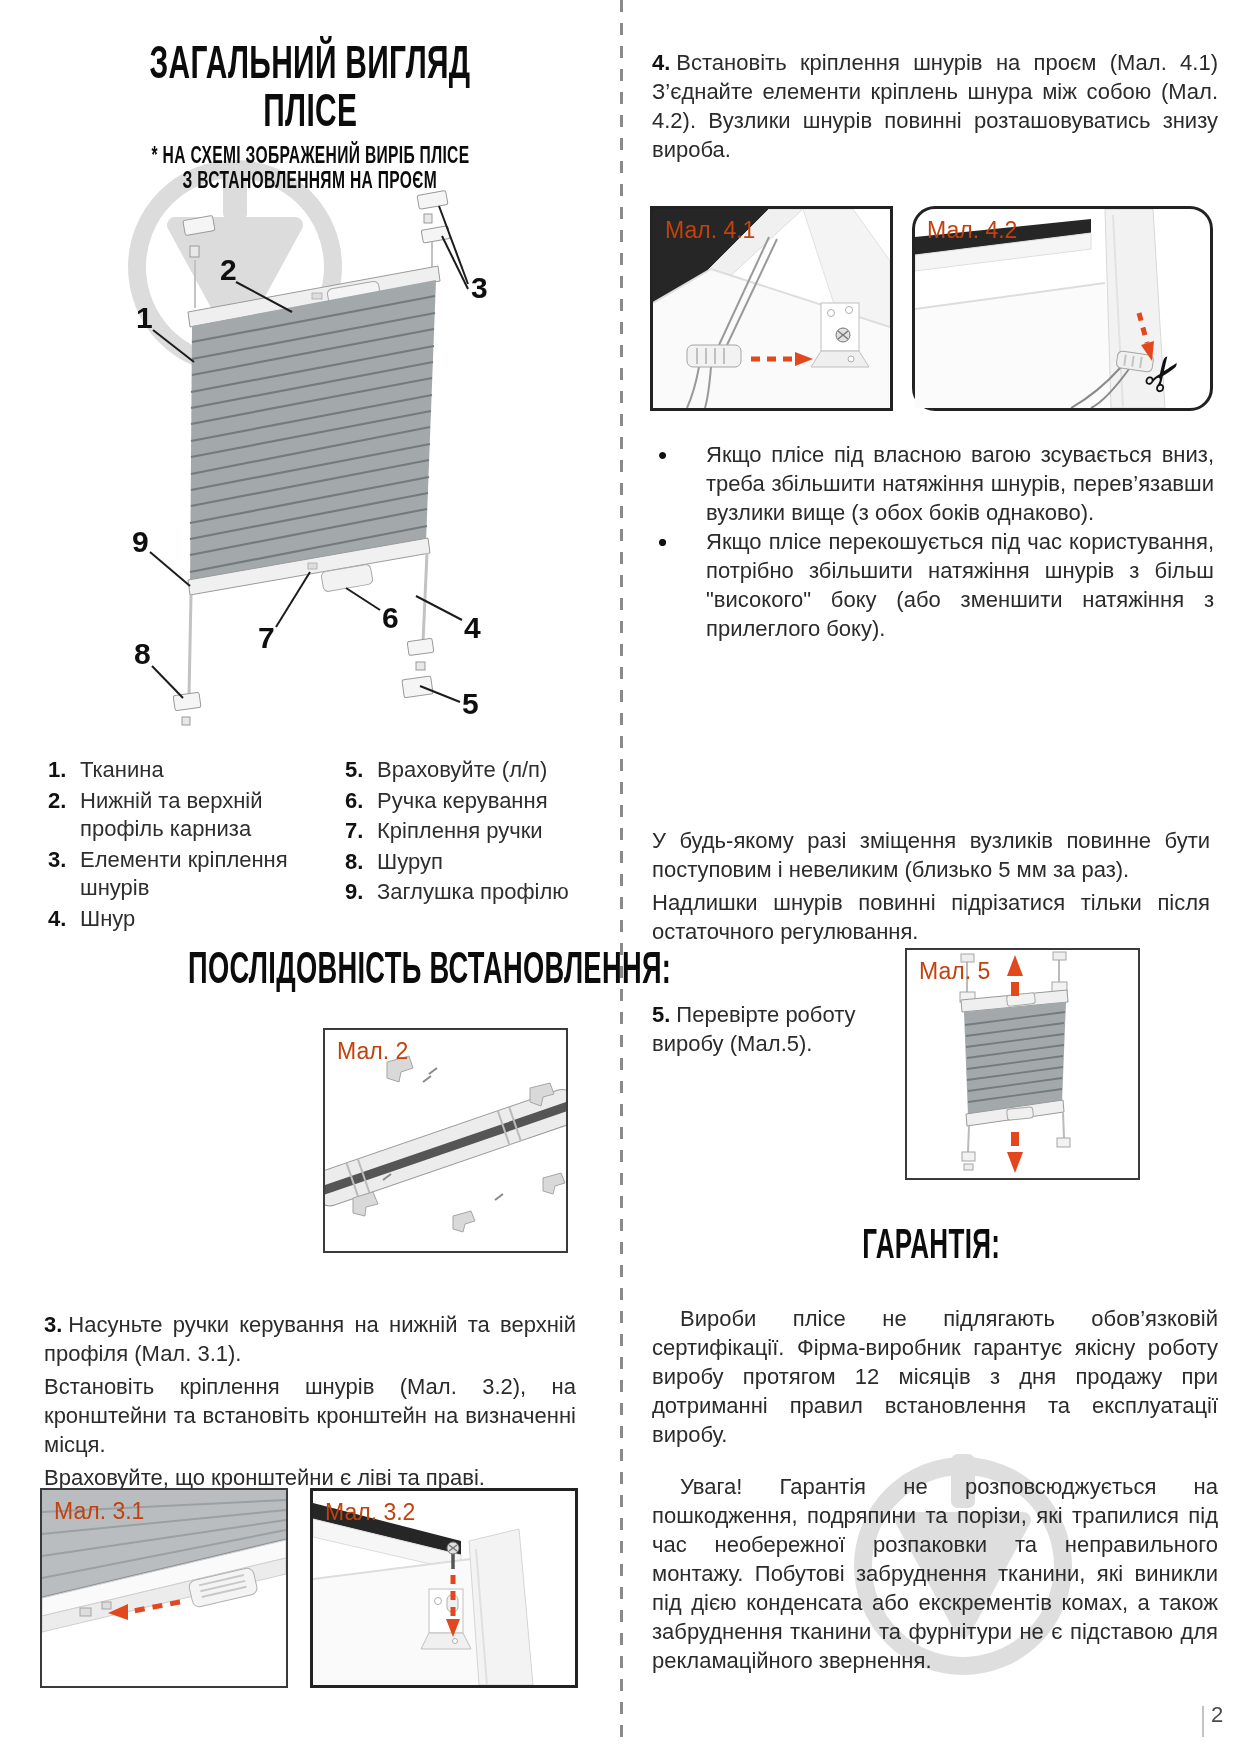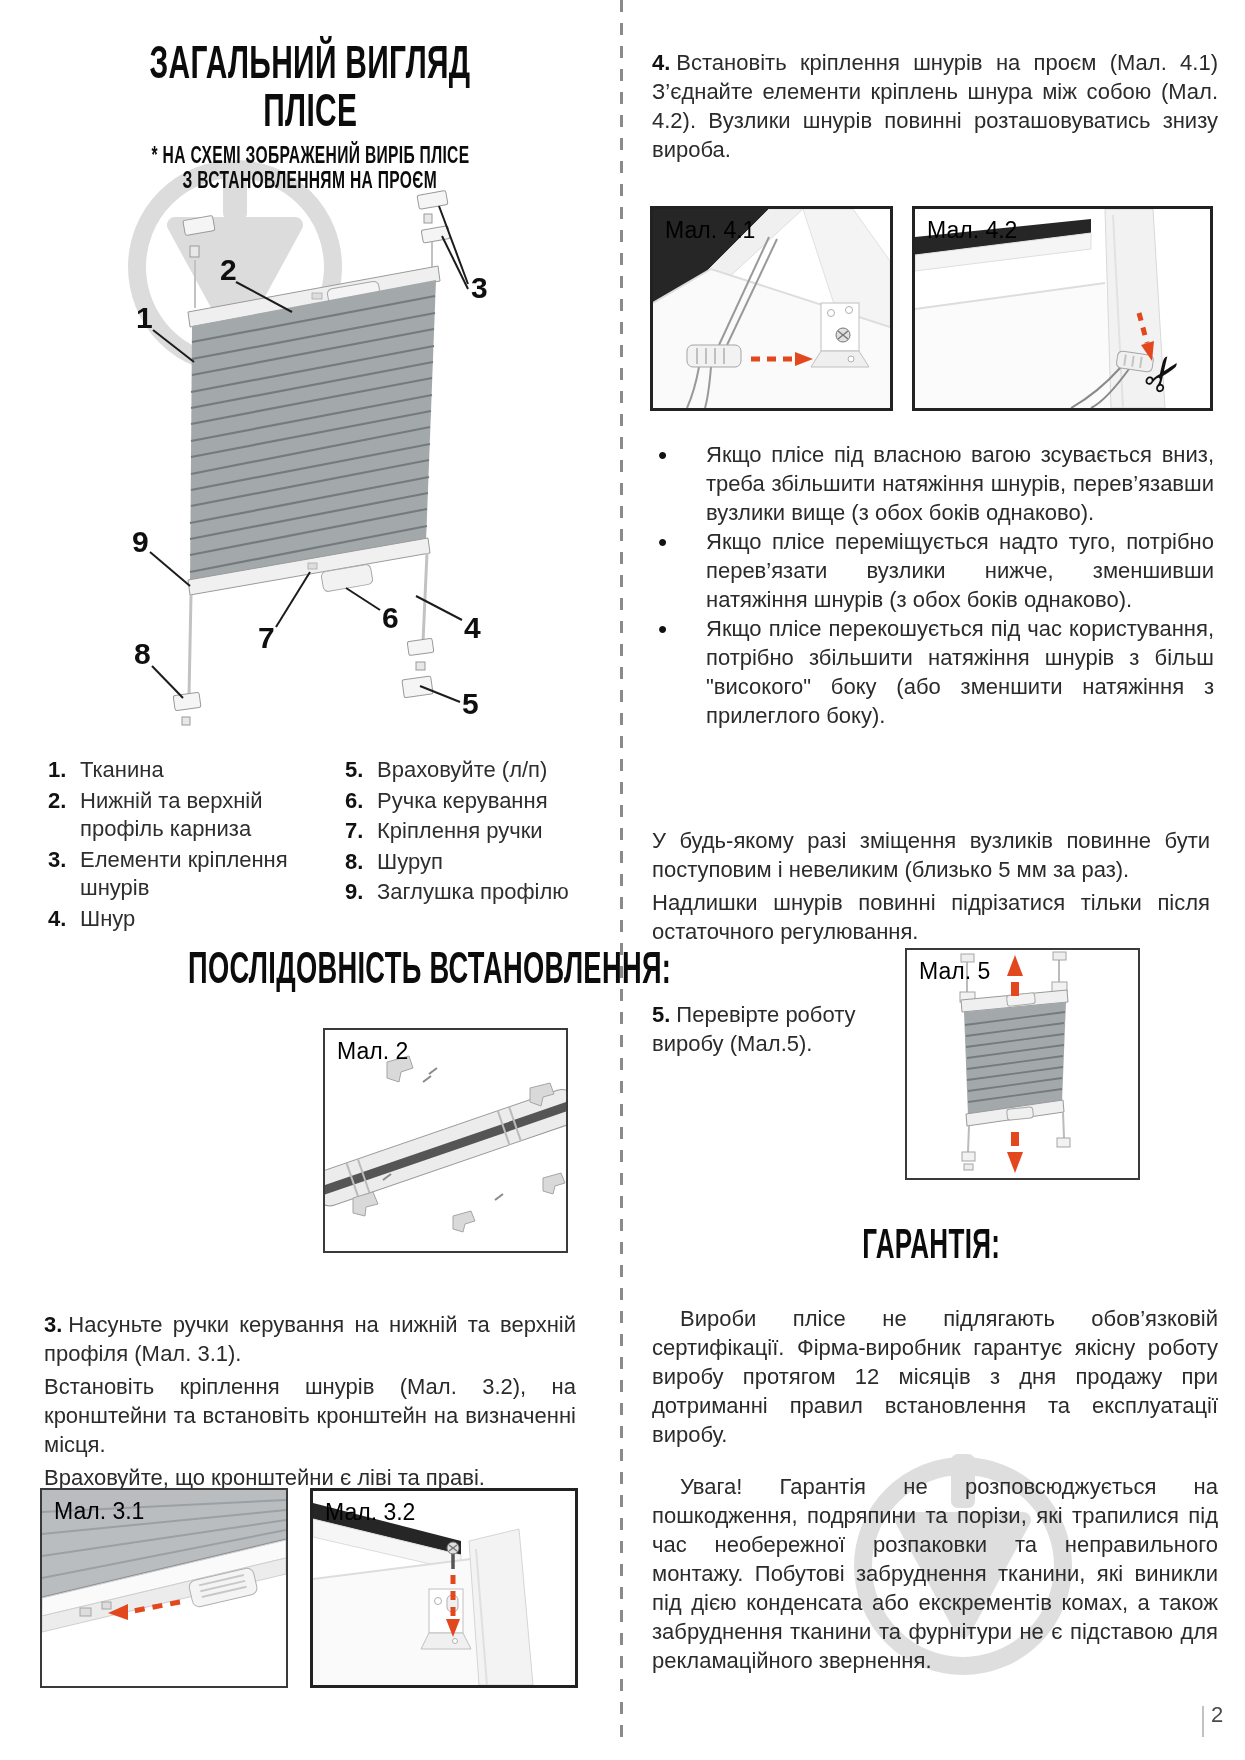--- a/index.html
+++ b/index.html
@@ -24,21 +24,21 @@
   
   .leg-item{position:relative;padding-left:32px;font-size:22px;line-height:1.3;margin-bottom:2px;}
   .leg-num{position:absolute;left:0;font-weight:bold;color:#111;}
   
   .bullet{position:relative;padding-left:58px;margin:0;}
   .bullet .dot{position:absolute;left:10px;top:-2px;font-size:26px;color:#111;}
   
   .figbox{position:absolute;background:#fff;box-sizing:border-box;}
   .b2{border:2px solid #3a3a3a;padding-left:36px;}
   .b3{border:3px solid #222;}
-  .figlabel{position:absolute;top:8px;left:12px;font-size:23px;color:#000000;z-index:3;}
+  .figlabel{position:absolute;top:8px;left:12px;font-size:23px;color:#c2410c;z-index:3;}
   .figsvg{position:absolute;inset:0;width:100%;height:100%;}
   
   #divider{left:620px;top:0;width:3px;height:1760px;
     background:repeating-linear-gradient(180deg,#8a8a8a 0 12px,transparent 12px 23px);}
   svg text{font-family:"Liberation Sans",sans-serif;}
   .callout{font-size:30px;font-weight:800;fill:#0f0f0f;}
   .leader{stroke:#1c1c1c;stroke-width:2;}
   .watermark{z-index:0;}
   .content{z-index:1;}
   #pageline{left:1202px;top:1706px;width:2px;height:50px;background:#c2c2c2;}
@@ -309,21 +309,21 @@
         <circle cx="196" cy="101" r="3.5" fill="#fff" stroke="#b0b0b0"></circle>
         <circle cx="190" cy="126" r="7" fill="#e0e0e0" stroke="#777"></circle>
         <line x1="185" y1="122" x2="195" y2="130" stroke="#777" stroke-width="1.5"></line>
         <line x1="195" y1="122" x2="185" y2="130" stroke="#777" stroke-width="1.5"></line>
         <polygon points="168,142 206,142 216,158 158,158" fill="#efefef" stroke="#c0c0c0"></polygon>
         <circle cx="198" cy="150" r="3" fill="#fff" stroke="#b0b0b0"></circle>
       </g>
     </svg>
   </div>
 
-  <div class="figbox b3 content" style="left:912px;top:206px;width:301px;height:205px;">
+  <div class="figbox b3 content" style="left:912px;top:206px;width:301px;height:205px;border-radius:23px;">
     <div class="figlabel">Мал. 4.2</div>
     <svg class="figsvg" viewBox="0 0 295 199">
       <polygon points="0,28 176,10 176,24 0,46" fill="#262626"></polygon>
       <polygon points="0,46 176,24 176,40 0,62" fill="#f5f5f5" stroke="#dedede"></polygon>
       <polygon points="0,100 190,74 204,199 0,199" fill="#fbfbfb"></polygon>
       <line x1="0" y1="100" x2="190" y2="74" stroke="#ddd" stroke-width="2"></line>
       <polygon points="190,0 238,0 250,199 196,199" fill="#f2f2f2" stroke="#d8d8d8"></polygon>
       <line x1="198" y1="6" x2="208" y2="199" stroke="#e2e2e2" stroke-width="2"></line>
       <g stroke="#8a8a8a" stroke-width="2" fill="none">
         <path d="M206,158 C188,178 172,190 156,199"></path>
@@ -340,21 +340,21 @@
       <g>
         <line x1="224" y1="104" x2="232" y2="134" stroke="#E2471D" stroke-width="5" stroke-dasharray="8 7"></line>
         <polygon points="226,136 239,132 237,152" fill="#E2471D"></polygon>
       </g>
       <text x="250" y="190" font-size="46" fill="#111" transform="rotate(-55 250 190)">✂</text>
     </svg>
   </div>
 
   <div class="abs content" style="left:648px;top:440px;width:566px;">
     <p class="body just bullet"><span class="dot">•</span><span>Якщо плісе під власною вагою зсувається вниз, треба збільшити натяжіння шнурів, перев’язавши вузлики вище (з обох боків однаково).</span></p>
-    <p class="body just bullet"><span class="dot">•</span><span>Якщо плісе переміщується надто туго, потрібно перев’язати вузлики нижче, зменшивши натяжіння шнурів (з обох боків однаково).</span></p>
+    <p class="body just bullet"><span class="dot">•</span></p>
     <p class="body just bullet"><span class="dot">•</span><span>Якщо плісе перекошується під час користування, потрібно збільшити натяжіння шнурів з більш "високого" боку (або зменшити натяжіння з прилеглого боку).</span></p>
   </div>
 
   <div class="abs content" style="left:648px;top:822px;width:566px;">
     <p class="body just">У будь-якому разі зміщення вузликів повинне бути поступовим і невеликим (близько 5 мм за раз).</p>
     <p class="body just">Надлишки шнурів повинні підрізатися тільки після остаточного регулювання.</p>
   </div>
 
   <p class="abs content body" style="left:648px;top:996px;width:250px;">
     <b class="stepnum sm">5.</b><span>Перевірте роботу виробу (Мал.5).</span>

